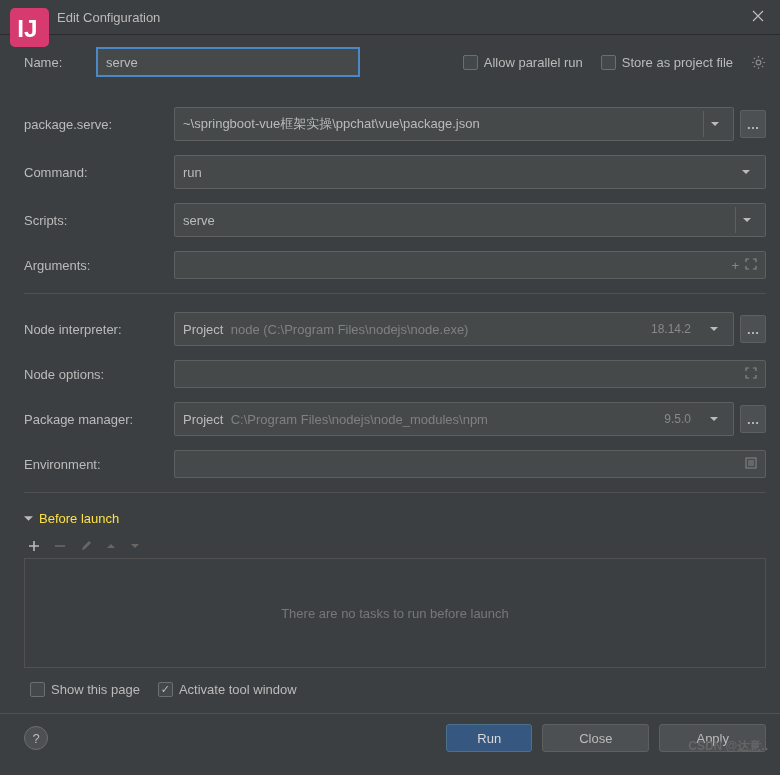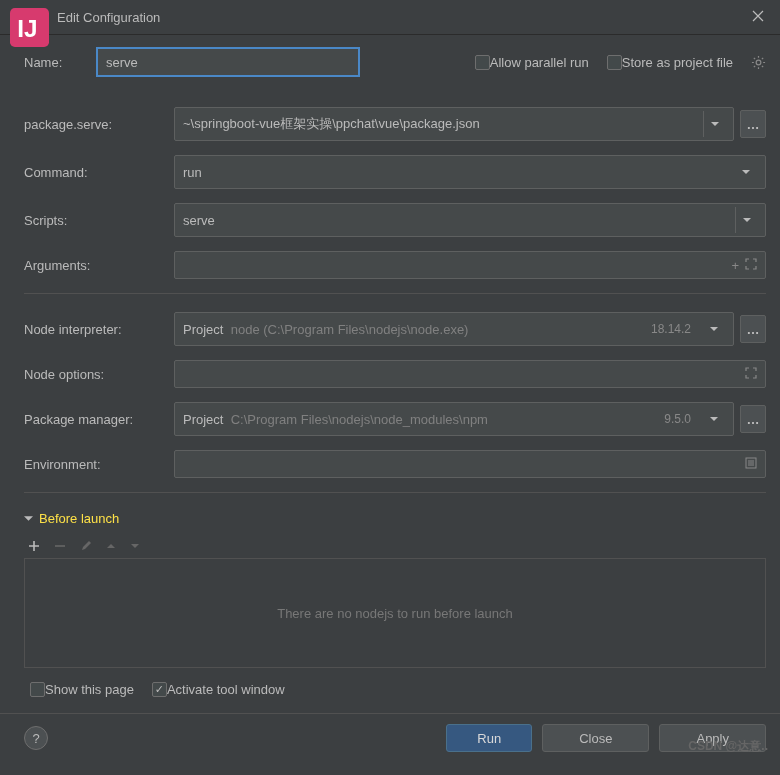--- a/index.html
+++ b/index.html
@@ -8,21 +8,21 @@
 .titlebar .icon { width: 39px; height: 18px; margin-right: 8px; }
 .titlebar .title { flex: 1; color: #bbbbbb; font-size: 13px; }
 .titlebar .close { cursor: pointer; padding: 2px 6px; font-size: 16px; color: #bbbbbb; }
 .content { padding: 12px 14px 0 24px; }
 .row { display: flex; align-items: center; margin-bottom: 14px; }
 .row .label { width: 150px; color: #bbbbbb; font-size: 13px; }
 .name-row { margin-bottom: 30px; align-items: center; }
 .name-row .label { width: 72px; }
 .name-input { width: 264px; height: 30px; background: #45494a; border: 2px solid #4a88c7; color: #bbbbbb; padding: 0 8px; font-size: 13px; outline: none; }
 .right-controls { display: flex; align-items: center; gap: 18px; margin-left: auto; }
-.checkbox-wrap { display: flex; align-items: center; gap: 0; cursor: pointer; }
+.checkbox-wrap { display: flex; align-items: center; gap: 6px; cursor: pointer; }
 .checkbox { width: 15px; height: 15px; border: 1px solid #6e6e6e; border-radius: 2px; background: #43494a; display: inline-flex; align-items: center; justify-content: center; }
 .checkbox.checked::after { content: "✓"; color: #bbbbbb; font-size: 11px; }
 .gear { width: 15px; height: 15px; color: #888; }
 .field-wrap { flex: 1; display: flex; align-items: center; gap: 6px; }
 .combo { flex: 1; height: 16px; background: #45494a; border: 1px solid #5e6060; border-radius: 2px; display: flex; align-items: center; padding: 16px 8px; color: #bbbbbb; position: relative; }
 .combo-text { flex: 1; white-space: nowrap; overflow: hidden; }
 .combo .dim { color: #808080; }
 .combo .badge { color: #888; font-size: 12px; margin-right: 6px; }
 .combo-arrow { width: 22px; height: 26px; border-left: 1px solid #5e6060; display: flex; align-items: center; justify-content: center; margin-left: 6px; }
 .combo-arrow svg { width: 8px; height: 8px; }
@@ -230,21 +230,21 @@
           <path d="M0 6 L4 2 L8 6" fill="#666"></path>
         </svg>
       </span>
     <span class="tbtn">
         <svg width="10" height="8" viewBox="0 0 8 8">
           <path d="M0 2 L4 6 L8 2" fill="#666"></path>
         </svg>
       </span>
   </div>
   <div class="task-box">
-    <span>There are no nodejs to run before launch</span>
+    <span>There are no tasks to run before launch</span>
   </div>
 
   <div class="bottom-checks">
     <label class="checkbox-wrap">
       <span class="checkbox"></span>
       <span>Show this page</span>
     </label>
     <label class="checkbox-wrap">
       <span class="checkbox checked"></span>
       <span>Activate tool window</span>

